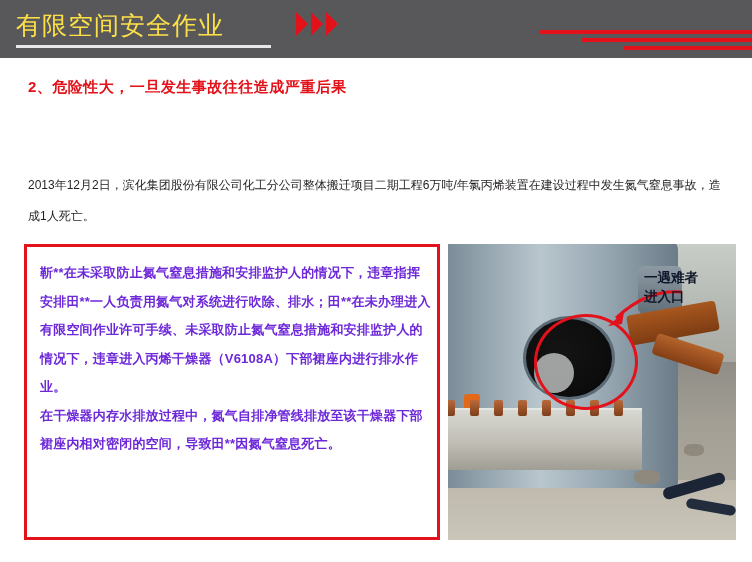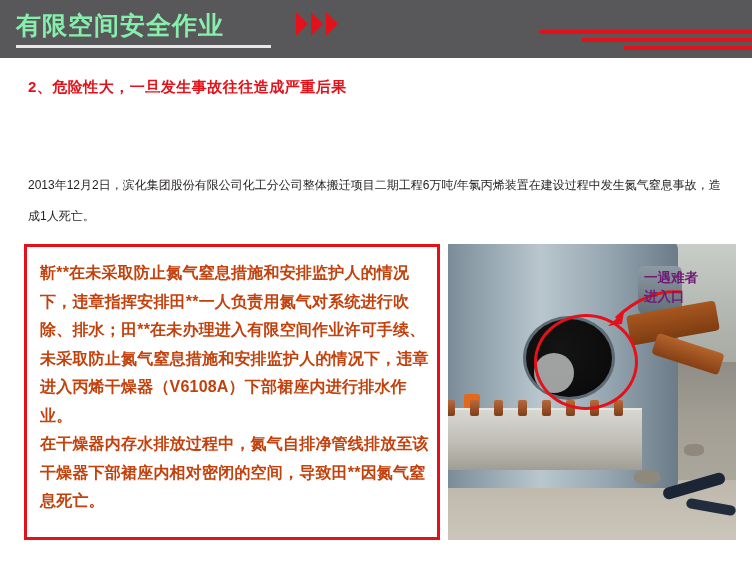--- a/index.html
+++ b/index.html
@@ -20,22 +20,22 @@
     position: absolute;
     left: 0; top: 0;
     width: 752px; height: 58px;
     background: #58585a;
     overflow: hidden;
   }
   .header-title {
     position: absolute;
     left: 16px; top: 9px;
     font-size: 25px;
-    font-weight: bold;
-    color: #86efac;
+    font-weight: normal;
+    color: #fde047;
     letter-spacing: 1px;
   }
   .header-underline {
     position: absolute;
     left: 16px; top: 45px;
     width: 255px; height: 3px;
     background: #e8e8e8;
   }
   .chev-group {
     position: absolute;
@@ -99,23 +99,23 @@
     position: absolute;
     left: 24px; top: 244px;
     width: 416px; height: 296px;
     border: 3px solid #e3121a;
     background: #ffffff;
   }
   .redbox-text {
     position: absolute;
     left: 13px; top: 12px;
     width: 392px;
-    font-size: 16px;
+    font-size: 13px;
     line-height: 28.5px;
-    color: #c2410c;
+    color: #6d28d9;
     font-weight: bold;
     letter-spacing: 0.2px;
   }
 
   
   .photo {
     position: absolute;
     left: 448px; top: 244px;
     width: 288px; height: 296px;
     overflow: hidden;
@@ -233,21 +233,21 @@
     border-radius: 50%;
   }
   .callout-arrow {
     position: absolute;
     left: 150px; top: 40px;
     width: 86px; height: 52px;
   }
   .callout-label {
     position: absolute;
     left: 196px; top: 24px;
-    color: #701a75;
+    color: #0f172a;
     font-size: 13.5px;
     font-weight: bold;
     line-height: 19px;
     text-align: left;
     white-space: nowrap;
   }
 </style>
 </head>
 <body>
 

